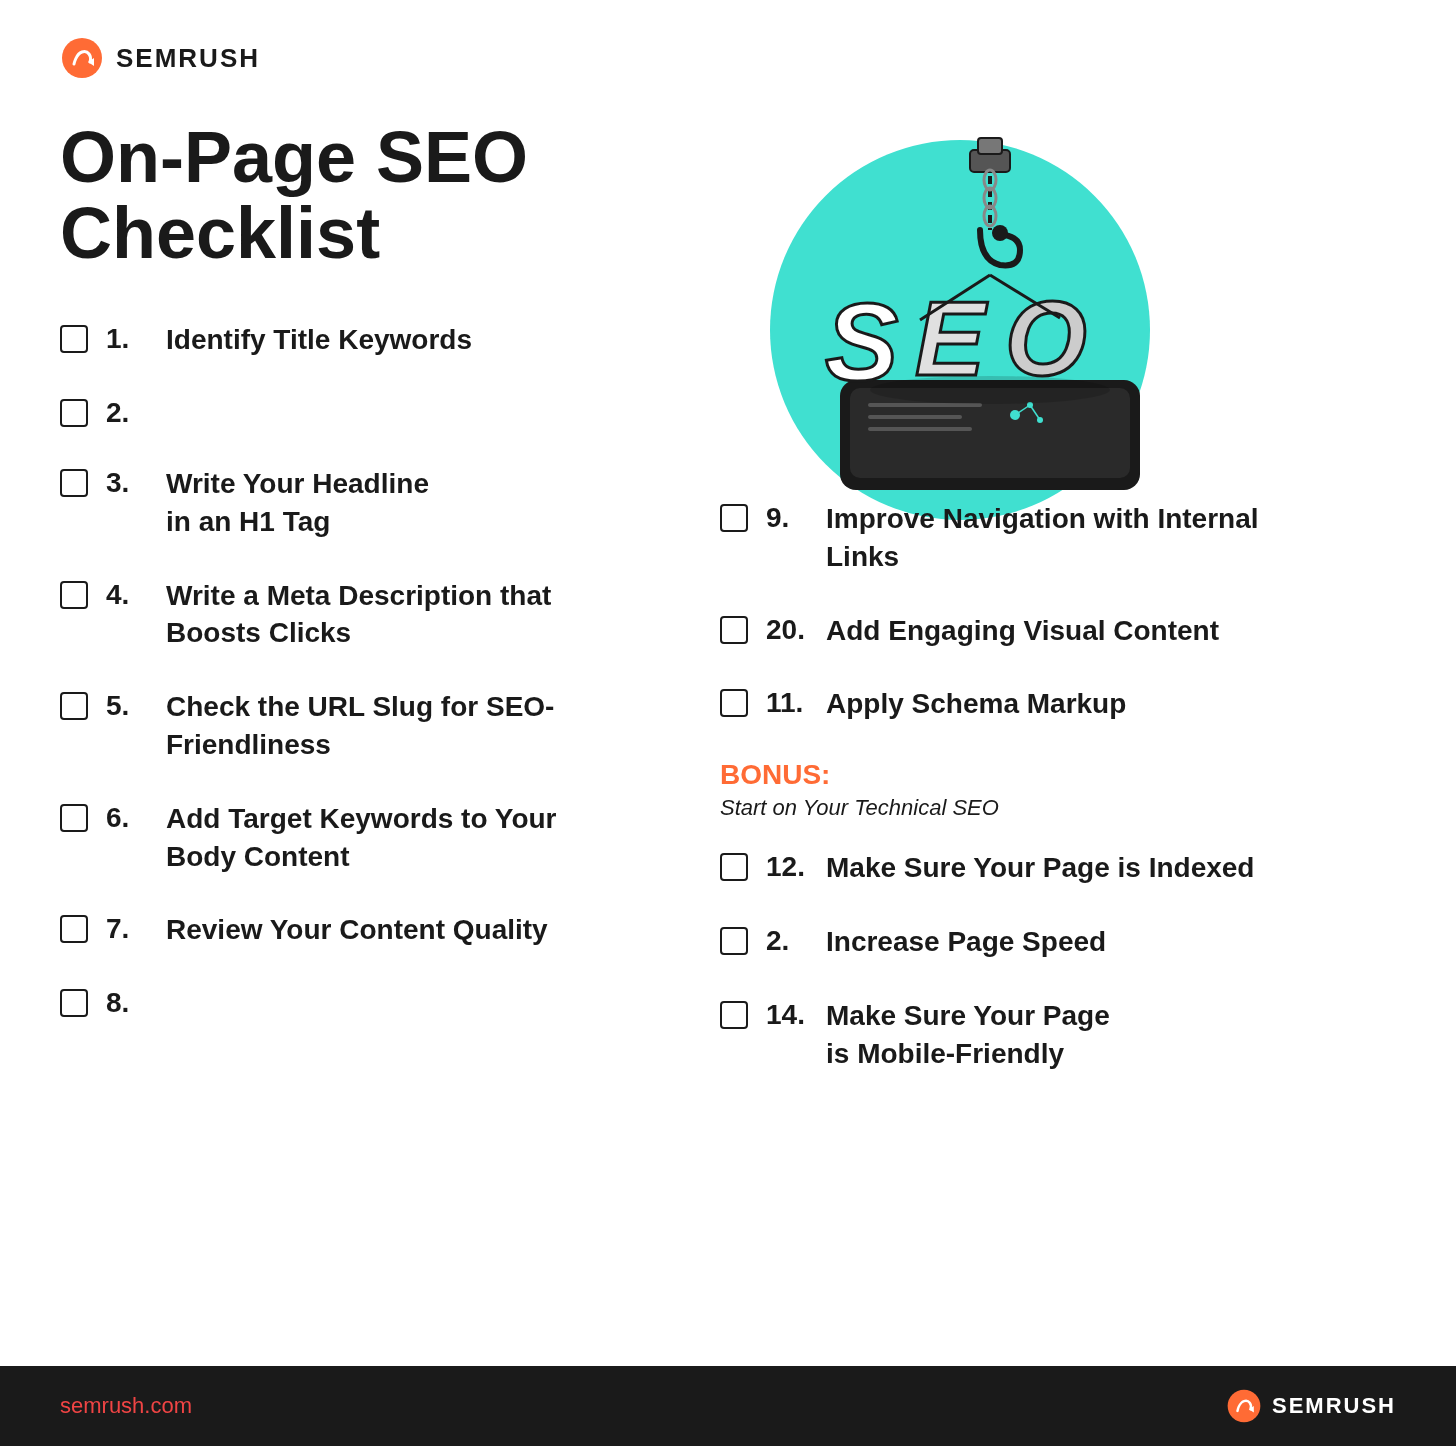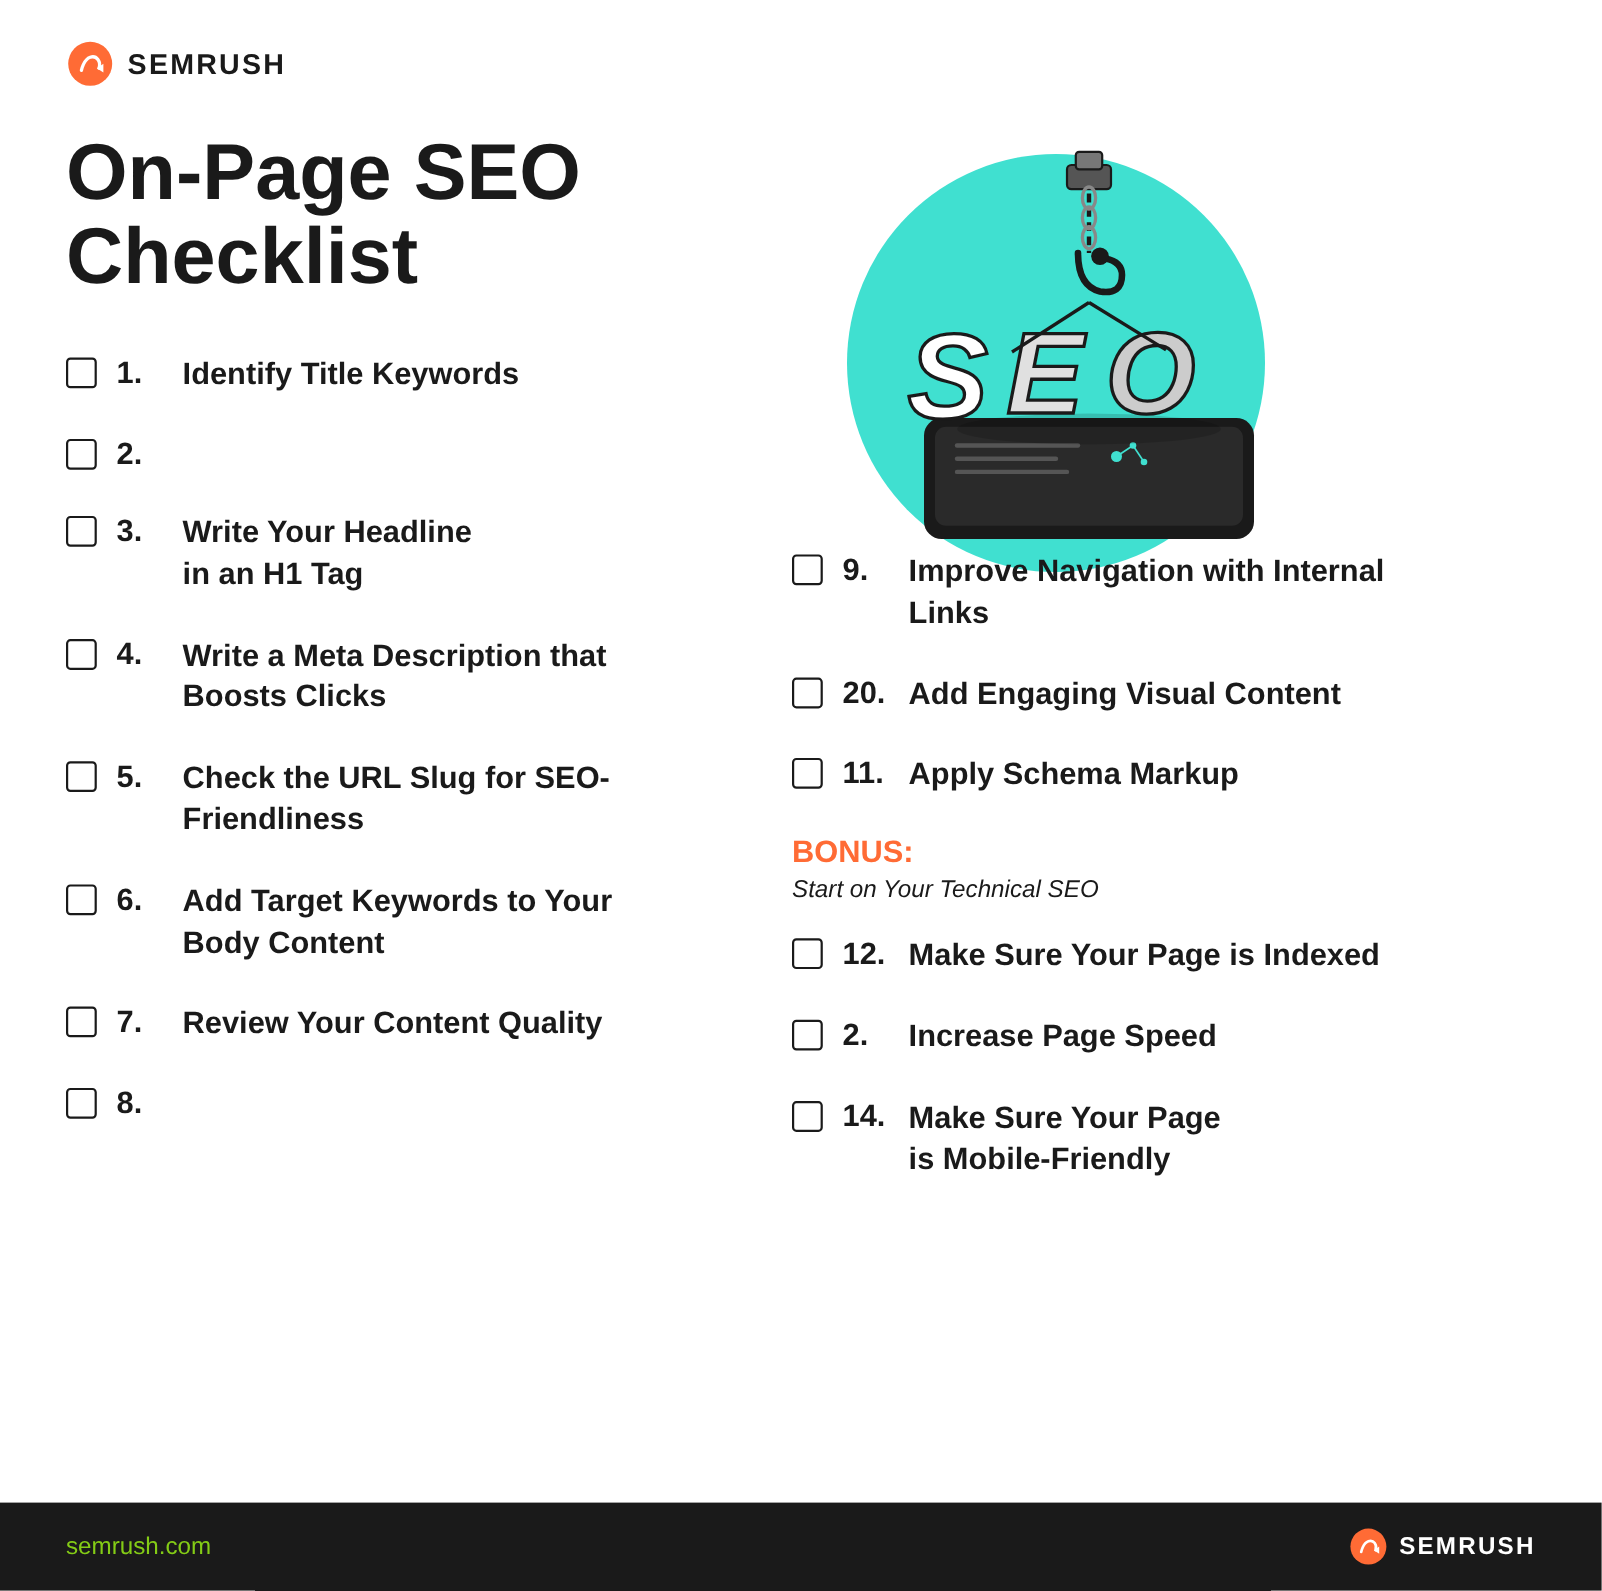--- a/index.html
+++ b/index.html
@@ -147,21 +147,21 @@
       align-items: center;
       justify-content: space-between;
       padding: 0 60px;
       position: absolute;
       bottom: 0;
       left: 0;
       right: 0;
     }
 
     .footer-url {
-      color: #84cc16;
+      color: #ef4444;
       font-size: 22px;
       font-weight: 500;
     }
 
     .footer-logo {
       display: flex;
       align-items: center;
       gap: 10px;
     }
 

